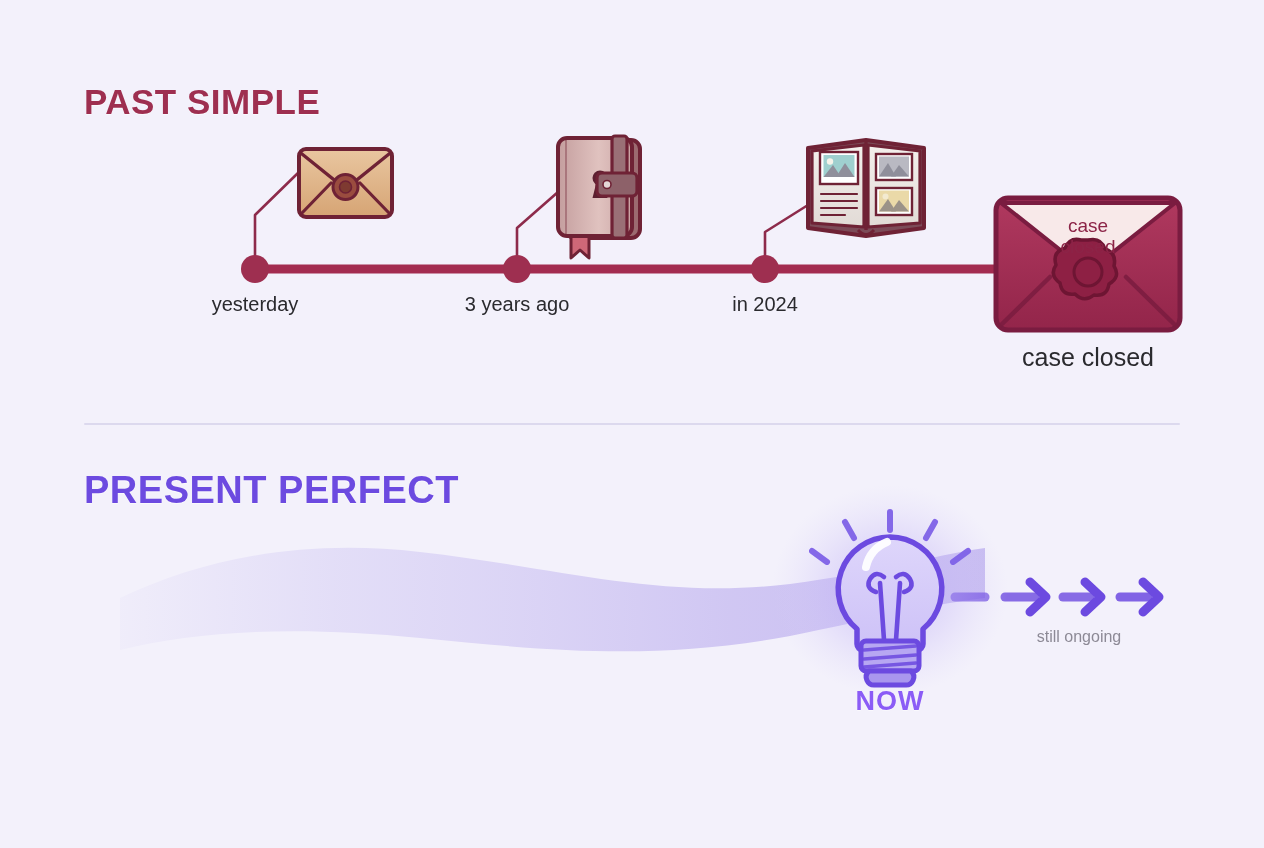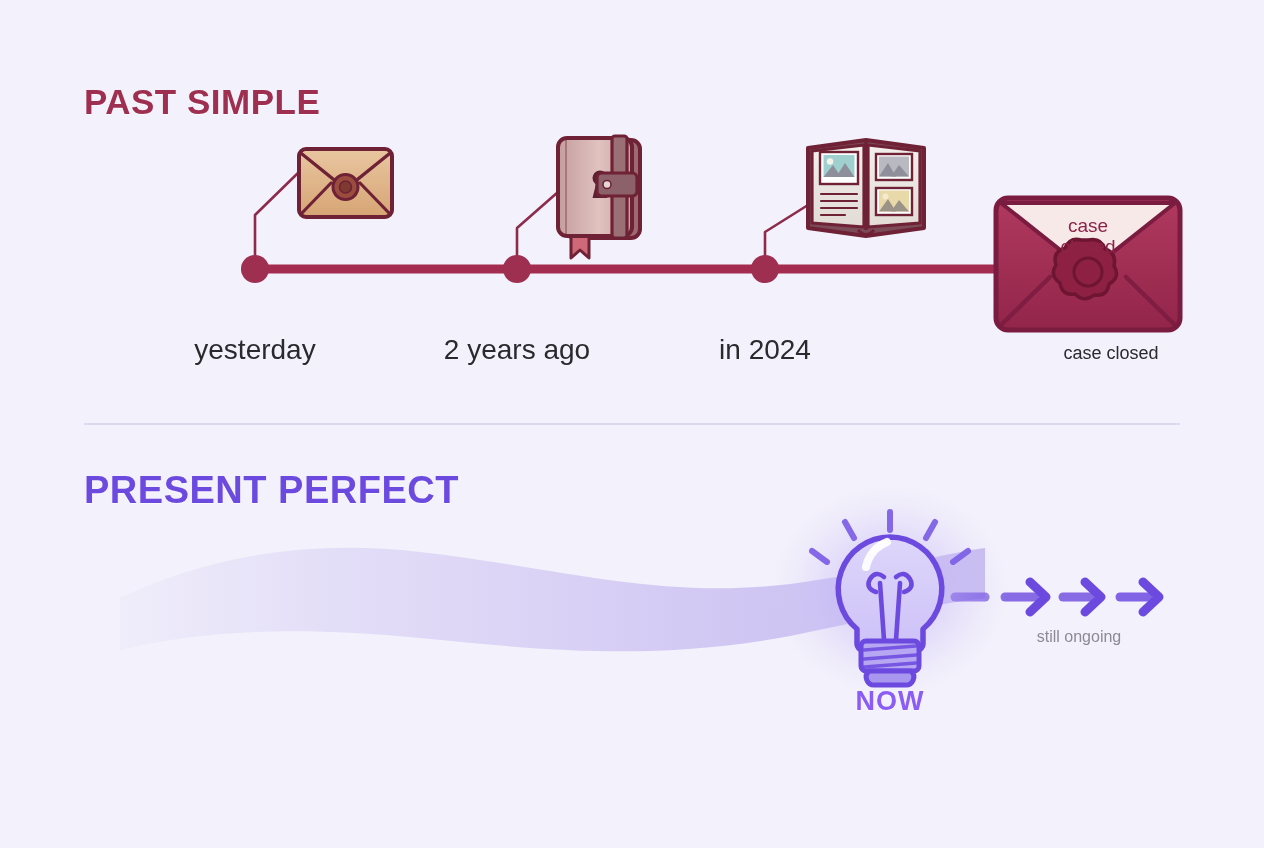--- a/index.html
+++ b/index.html
@@ -26,34 +26,32 @@
     text-shadow:0 1px 0 rgba(255,255,255,.6);
   }
   #present-title{
     left:84px; top:469px;
     font-size:38px;
     color:#6c4ae0;
     text-shadow:0 1px 0 rgba(255,255,255,.6);
   }
   .tl-label{
     position:absolute;
-    font-size:28px;
+    font-size:20px;
     color:#2a2a2e;
     white-space:nowrap;
     transform:translateX(-50%);
-    margin-top:41px;
   }
   #label-case-closed{
     position:absolute;
-    font-size:18px;
+    font-size:25px;
     color:#2a2a2e;
     white-space:nowrap;
     left:1088px; top:343px;
     transform:translateX(-50%);
-    margin-left:23px;
   }
   #label-still-ongoing{
     position:absolute;
     font-size:16px;
     color:#8d8a96;
     white-space:nowrap;
     left:1079px; top:628px;
     transform:translateX(-50%);
   }
   #label-now{
@@ -199,21 +197,21 @@
                q13 -3 17 9 q12 4 9 17 q7 11 -5 18 q-2 13 -15 11 q-10 8 -19 -1
                q-13 2 -15 -11 q-11 -8 -4 -18 q-4 -13 9 -17 q5 -11 16 -8 Z" fill="#8e2044" stroke="#6e1533" stroke-width="3.5" stroke-linejoin="round"></path>
       <circle cx="1088" cy="272" r="14" fill="none" stroke="#6e1533" stroke-width="3"></circle>
     </g>
 
     <text x="1088" y="232" text-anchor="middle" font-family="Liberation Sans, sans-serif" font-size="19" fill="#8c2447">case</text>
     <text x="1088" y="253" text-anchor="middle" font-family="Liberation Sans, sans-serif" font-size="19" fill="#8c2447">closed</text>
   </svg>
 
   <div class="tl-label" style="left:255px;top:293px;">yesterday</div>
-  <div class="tl-label" style="left:517px;top:293px;">2 years ago</div>
+  <div class="tl-label" style="left:517px;top:293px;">3 years ago</div>
   <div class="tl-label" style="left:765px;top:293px;">in 2024</div>
   <div id="label-case-closed">case closed</div>
 
   <div class="divider"></div>
 
   <div class="section-title" id="present-title">PRESENT PERFECT</div>
 
   <svg class="layer" id="present-layer" viewBox="0 0 1264 848" xmlns="http://www.w3.org/2000/svg">
     <defs>
       <linearGradient id="gWave" x1="0" y1="0" x2="1" y2="0">

